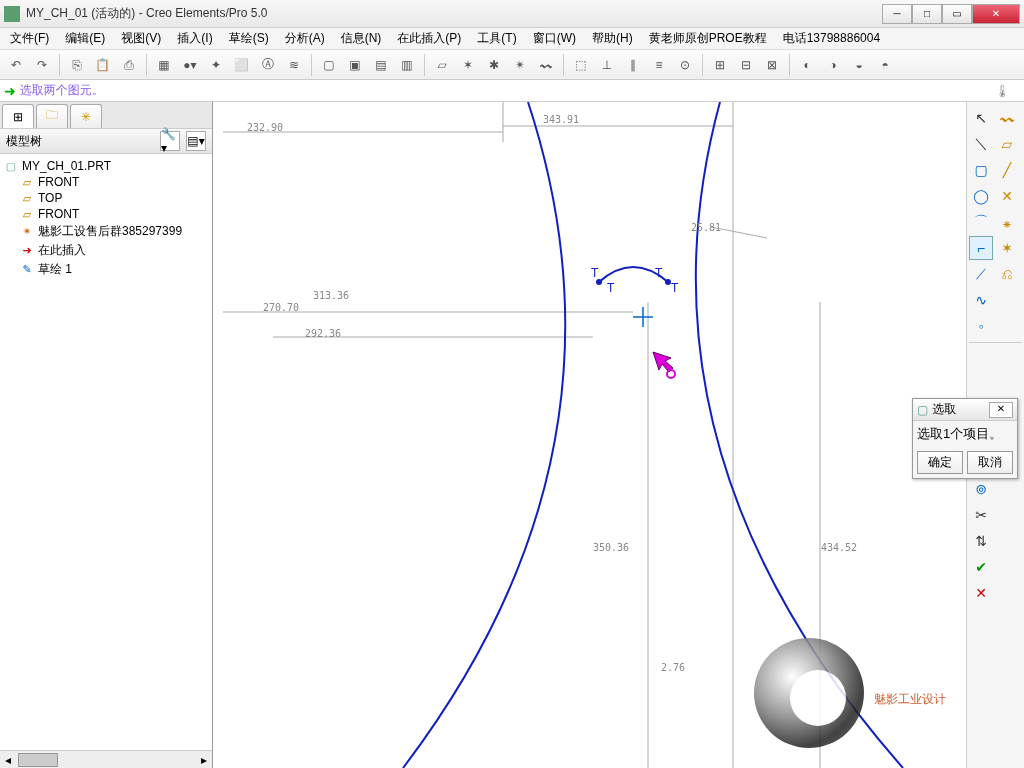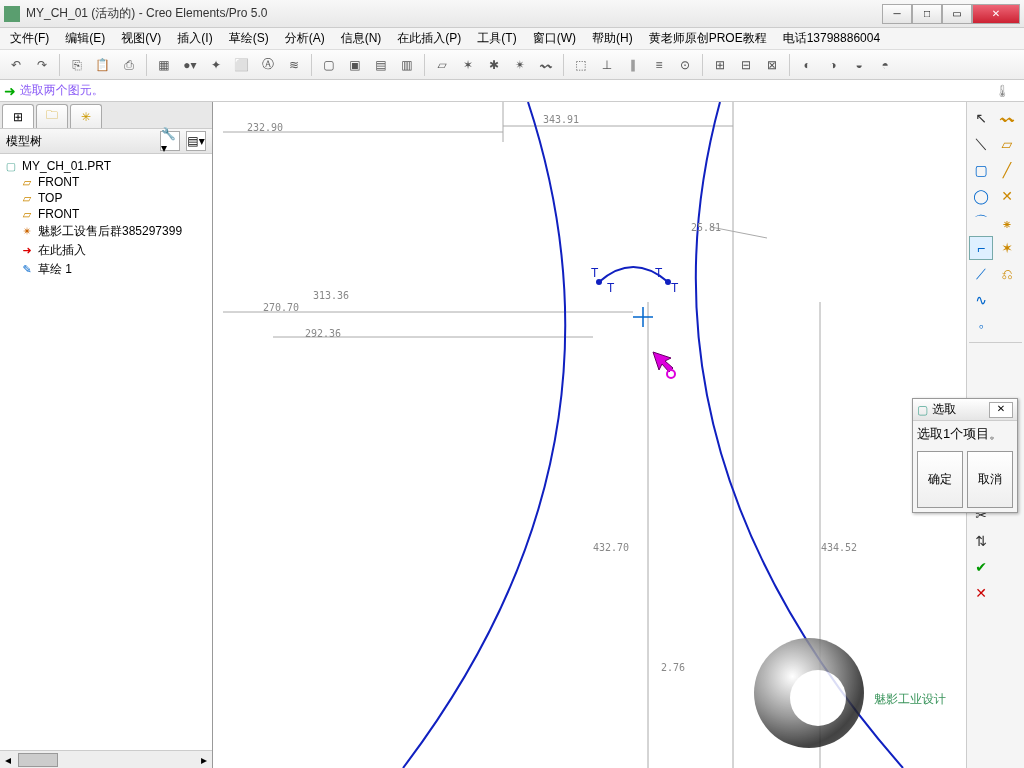--- a/index.html
+++ b/index.html
@@ -38,27 +38,27 @@
 .rtrow{display:flex;gap:2px}
 .rtbtn{width:24px;height:24px;border:1px solid transparent;display:flex;align-items:center;justify-content:center;cursor:pointer;font-size:14px;color:#333}
 .rtbtn.active{border-color:#7aa;background:#dff0ff}
 .rthr{height:1px;background:#ccc;margin:2px 0}
 .selpanel{position:absolute;right:6px;top:398px;width:106px;background:#f5f5f5;border:1px solid #999;box-shadow:1px 1px 3px rgba(0,0,0,.3)}
 .selhead{height:22px;background:linear-gradient(#fff,#e5e5e5);display:flex;align-items:center;padding:0 4px;border-bottom:1px solid #ccc}
 .selhead .t{flex:1}
 .selhead .x{width:24px;height:16px;border:1px solid #aaa;background:#fff;text-align:center;cursor:pointer;font-size:10px}
 .selbody{padding:4px;font-size:13px}
 .selbtns{display:flex;gap:4px;padding:4px;justify-content:center}
-.selbtn{padding:19px 10px;border:1px solid #999;background:linear-gradient(#fff,#eee);cursor:pointer}
+.selbtn{padding:2px 10px;border:1px solid #999;background:linear-gradient(#fff,#eee);cursor:pointer}
 svg.sketch{position:absolute;top:0;left:0}
 .dim{position:absolute;font-size:10px;color:#888;font-family:monospace}
 .watermark{position:absolute;right:20px;bottom:20px;display:flex;align-items:center;gap:10px;opacity:.85;pointer-events:none}
 .wmring{width:110px;height:110px;border-radius:50%;background:radial-gradient(circle at 35% 35%,#fff 0%,#888 40%,#222 70%,#555 100%);position:relative}
 .wmring::after{content:"";position:absolute;width:56px;height:56px;background:#fff;border-radius:50%;top:32px;left:36px}
-.wmtext{color:#15803d}
+.wmtext{color:#c2410c}
 .wmtext .big{font-size:30px;font-family:KaiTi,serif}
 .wmtext .sm{font-size:17px;letter-spacing:2px}
 </style>
 </head>
 <body>
 
 <div class="titlebar">
   <div class="icon"></div>
   <div class="title">MY_CH_01 (活动的) - Creo Elements/Pro 5.0</div>
   <div class="winbtns">
@@ -229,21 +229,21 @@
         <circle cx="18" cy="22" r="4" fill="none" stroke="#d0d" stroke-width="2"></circle>
       </g>
     </svg>
 
     <div class="dim" style="left:34px;top:20px">232.90</div>
     <div class="dim" style="left:330px;top:12px">343.91</div>
     <div class="dim" style="left:478px;top:120px">25.81</div>
     <div class="dim" style="left:50px;top:200px">270.70</div>
     <div class="dim" style="left:100px;top:188px">313.36</div>
     <div class="dim" style="left:92px;top:226px">292.36</div>
-    <div class="dim" style="left:380px;top:440px">432.70</div>
+    <div class="dim" style="left:380px;top:440px">350.36</div>
     <div class="dim" style="left:608px;top:440px">434.52</div>
     <div class="dim" style="left:448px;top:560px">2.76</div>
 
     <div class="watermark">
       <div class="wmring"></div>
       <div class="wmtext">
         <div class="big"><span>魅影</span><span>工业设计</span></div>
       </div>
     </div>
   </div>

